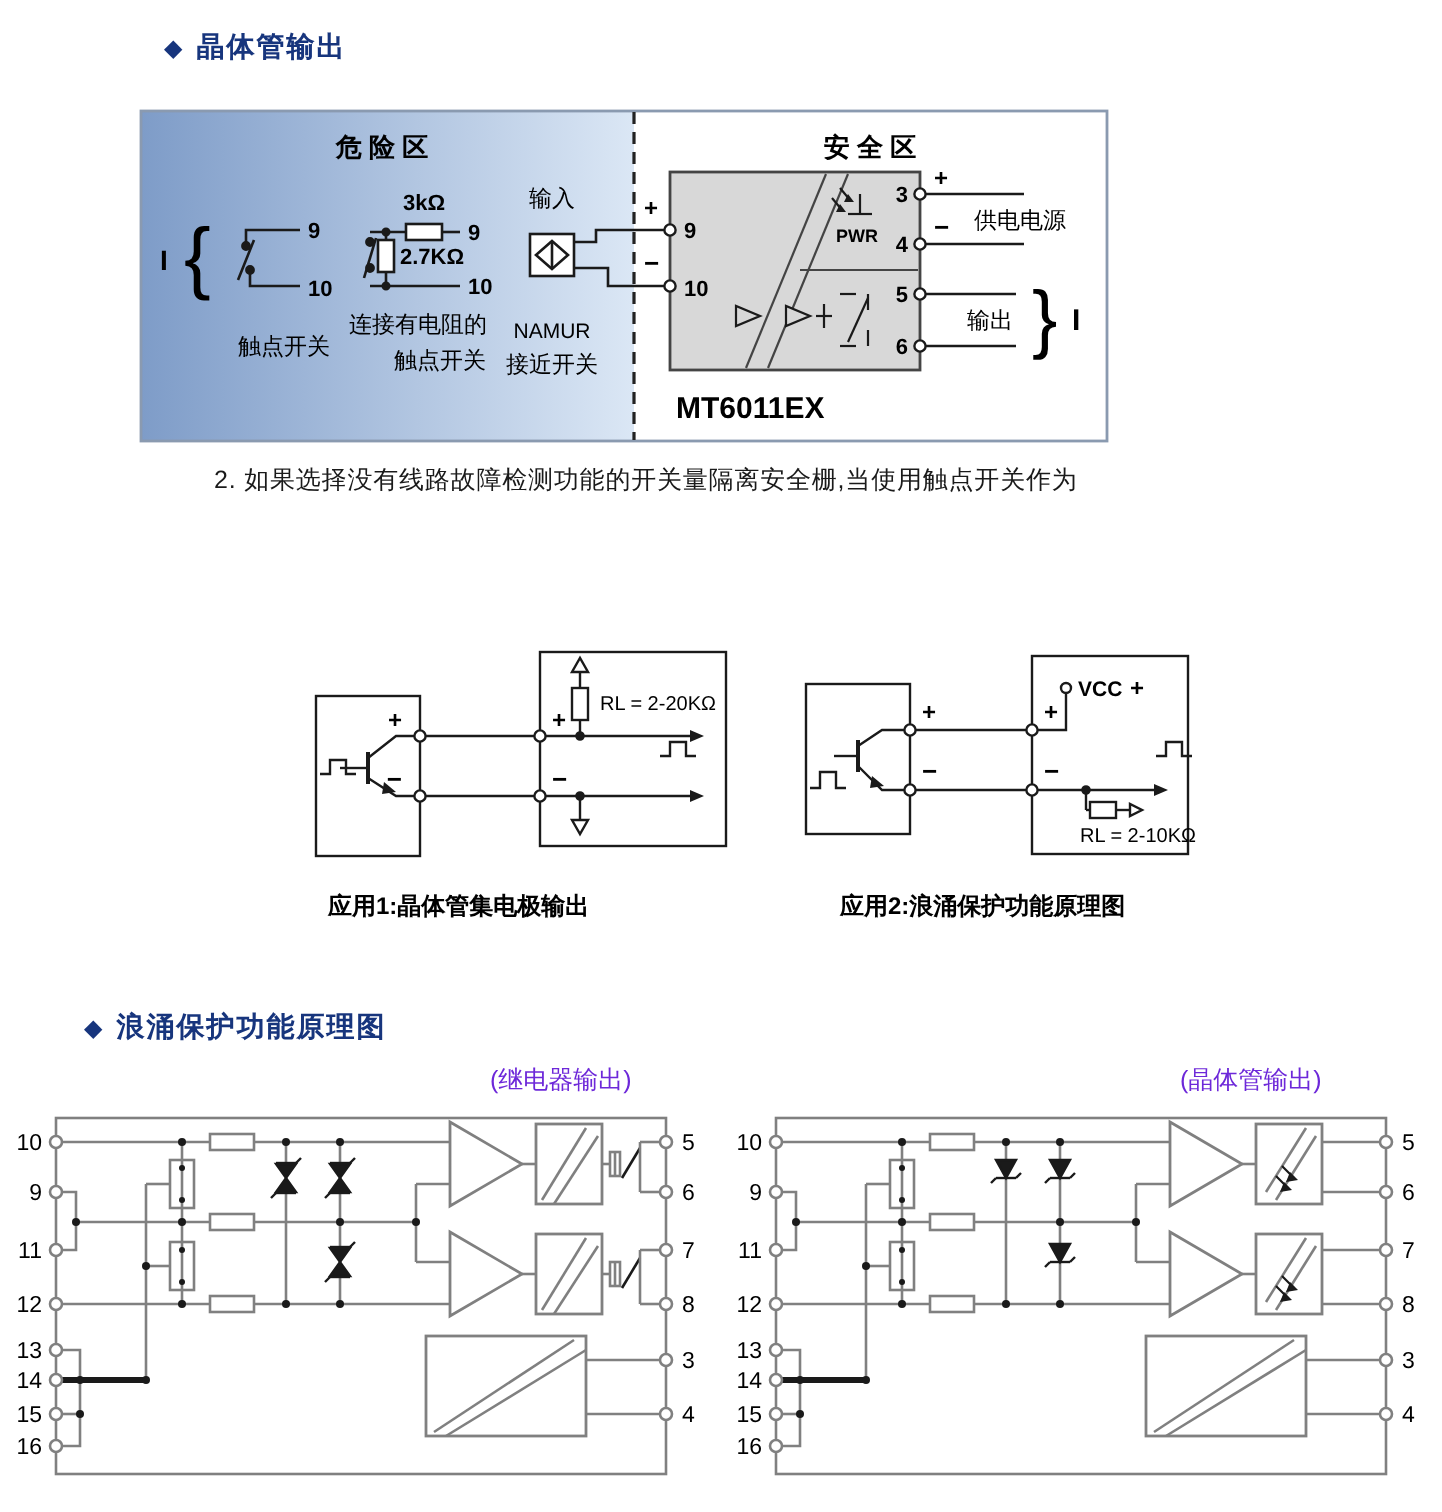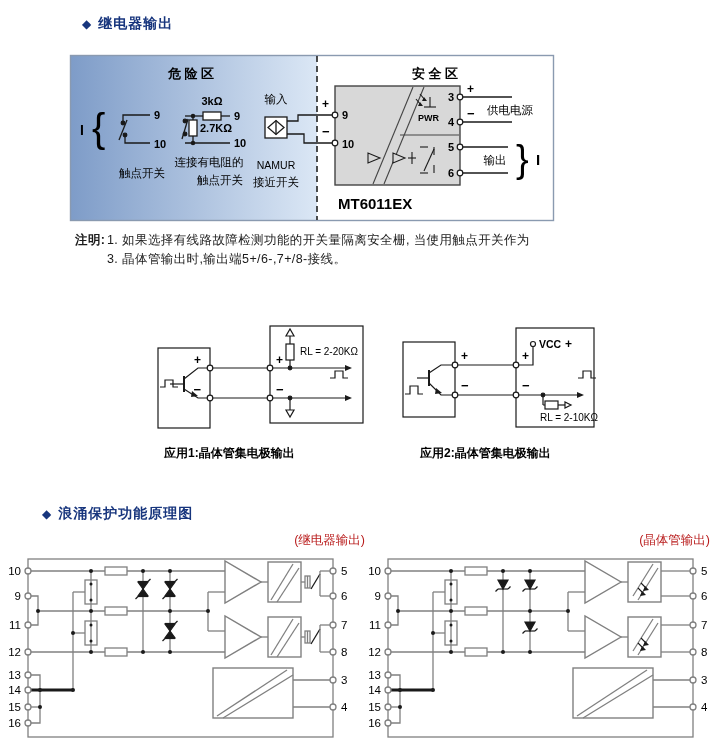--- a/index.html
+++ b/index.html
@@ -5,29 +5,29 @@
   html,body{margin:0;padding:0;background:#ffffff;}
   body{width:721px;height:756px;position:relative;font-family:"Liberation Sans","DejaVu Sans",sans-serif;color:#111;}
   .sec-title{position:absolute;font-size:14px;font-weight:bold;color:#17357d;letter-spacing:1px;white-space:nowrap;}
   .sec-title .dia{font-size:12px;margin-right:6px;}
   .notes{position:absolute;left:75px;top:231px;width:520px;font-size:12.5px;line-height:19px;letter-spacing:0.4px;color:#1a1a1a;white-space:nowrap;}
   .notes .row{display:block;}
   .notes .p0{padding-left:32px;}
   .notes .p1{padding-left:46px;}
   .notes .prefix{display:inline-block;width:32px;margin-left:-32px;font-weight:bold;}
   .caption{position:absolute;font-size:12px;font-weight:bold;color:#000000;white-space:nowrap;}
-  .zonecap{position:absolute;font-size:12.5px;color:#b91c1c;white-space:nowrap;text-align:right;width:120px;}
+  .zonecap{position:absolute;font-size:12.5px;color:#6d28d9;white-space:nowrap;text-align:left;width:120px;}
   svg{position:absolute;overflow:visible;}
   svg text{font-family:"Liberation Sans","DejaVu Sans",sans-serif;}
 </style>
 </head>
 <body>
 
 <div class="sec-title" style="left:82px;top:15px;">
-  <span class="dia">◆</span><span>继电器输出</span>
+  <span class="dia">◆</span><span>晶体管输出</span>
 </div>
 
 <svg style="left:70px;top:55px;" width="484" height="166" viewBox="0 0 484 166">
   <defs>
     <linearGradient id="haz" x1="0" y1="0" x2="1" y2="0">
       <stop offset="0" stop-color="#7e9cc8"></stop>
         <stop offset="1" stop-color="#dbe7f5"></stop>
     </linearGradient>
   </defs>
   <rect x="0.5" y="0.5" width="246.5" height="165" fill="url(#haz)"></rect>
@@ -135,22 +135,21 @@
   </g>
   <text x="397" y="38" font-size="12" font-weight="bold">+</text>
   <text x="397" y="63" font-size="13" font-weight="bold">−</text>
   <text x="440" y="59" font-size="11.5" text-anchor="middle">供电电源</text>
   <text x="425" y="109" font-size="11.5" text-anchor="middle">输出</text>
   <text x="446" y="117" font-size="38" font-weight="200">}</text>
   <text x="466" y="110" font-size="15" font-weight="bold" font-family="Liberation Serif, serif">I</text>
 </svg>
 
 <div class="notes">
-  <div class="row p0"><span class="prefix">注明:</span><span>1. 如果选择有线路故障检测功能的开关量隔离安全栅, 当使用触点开关作为</span></div>
-  <div class="row p0">3. 晶体管输出时,输出端5+/6-,7+/8-接线。</div>
+  <div class="row p0">2. 如果选择没有线路故障检测功能的开关量隔离安全栅,当使用触点开关作为</div>
 </div>
 
 <svg style="left:140px;top:320px;" width="240" height="130" viewBox="0 0 240 130">
   <g stroke="#1a1a1a" stroke-width="1.2" fill="none">
     <rect x="18" y="28" width="52" height="80"></rect>
 
     <line x1="44" y1="56" x2="44" y2="72" stroke-width="2"></line>
     <line x1="30" y1="64" x2="44" y2="64"></line>
     <polyline points="44,59 58,48 70,48"></polyline>
     <polyline points="44,69 58,78 70,78"></polyline>
@@ -219,21 +218,21 @@
       <circle cx="121" cy="75" r="2.8" fill="#fff"></circle>
   </g>
   <text x="66" y="40" font-size="12" font-weight="bold">+</text>
   <text x="66" y="70" font-size="13" font-weight="bold">−</text>
   <text x="127" y="40" font-size="12" font-weight="bold">+</text>
   <text x="127" y="70" font-size="13" font-weight="bold">−</text>
   <text x="144" y="28" font-size="10.5" font-weight="bold">VCC</text>
   <text x="170" y="28" font-size="12" font-weight="bold">+</text>
   <text x="145" y="101" font-size="10">RL = 2-10KΩ</text>
 </svg>
-<div class="caption" style="left:420px;top:445px;">应用2:晶体管集电极输出</div>
+<div class="caption" style="left:420px;top:445px;">应用2:浪涌保护功能原理图</div>
 
 <div class="sec-title" style="left:30px;top:505px;margin-left:12px;">
   <span class="dia">◆</span><span>浪涌保护功能原理图</span>
 </div>
 <div class="zonecap" style="left:245px;top:532px;">(继电器输出)</div>
 <div class="zonecap" style="left:590px;top:532px;">(晶体管输出)</div>
 
 <svg style="left:5px;top:556px;" width="345" height="200" viewBox="0 0 345 200">
   <g stroke="#808080" stroke-width="1.3" fill="none">
     <rect x="23" y="3" width="305" height="178"></rect>

